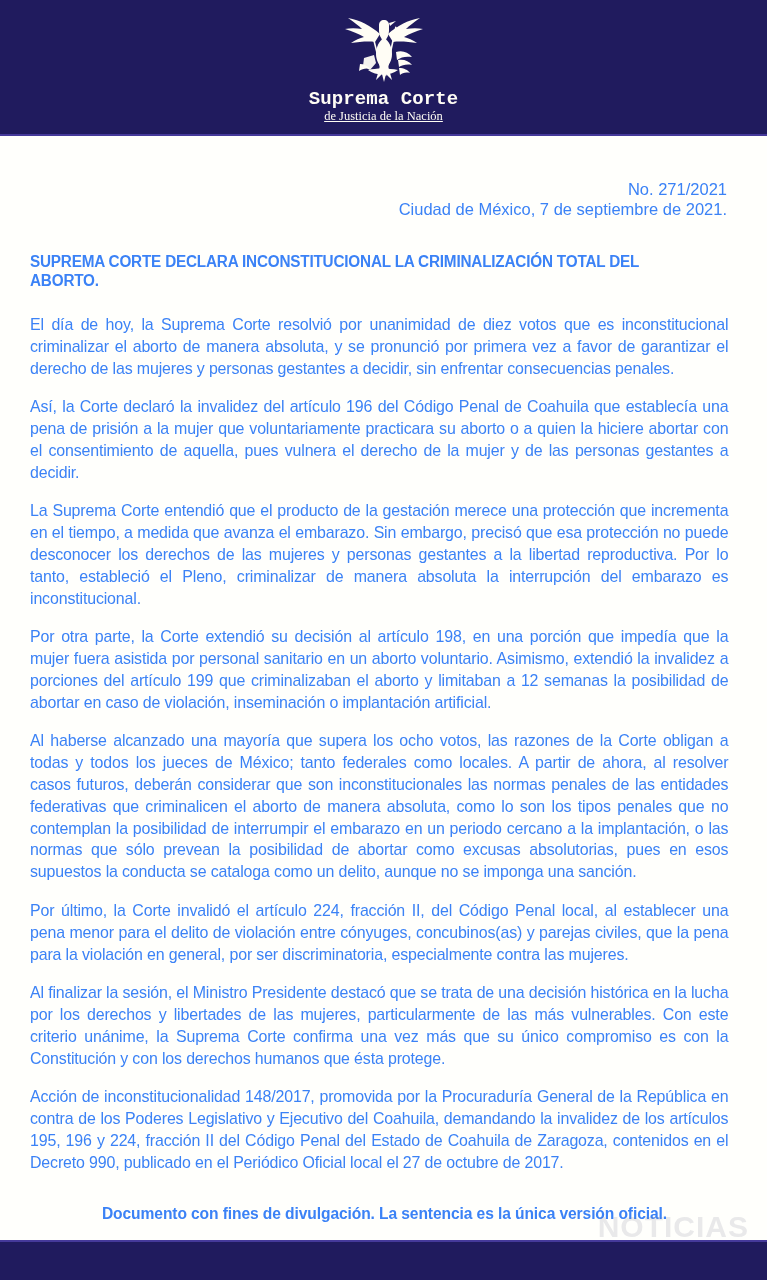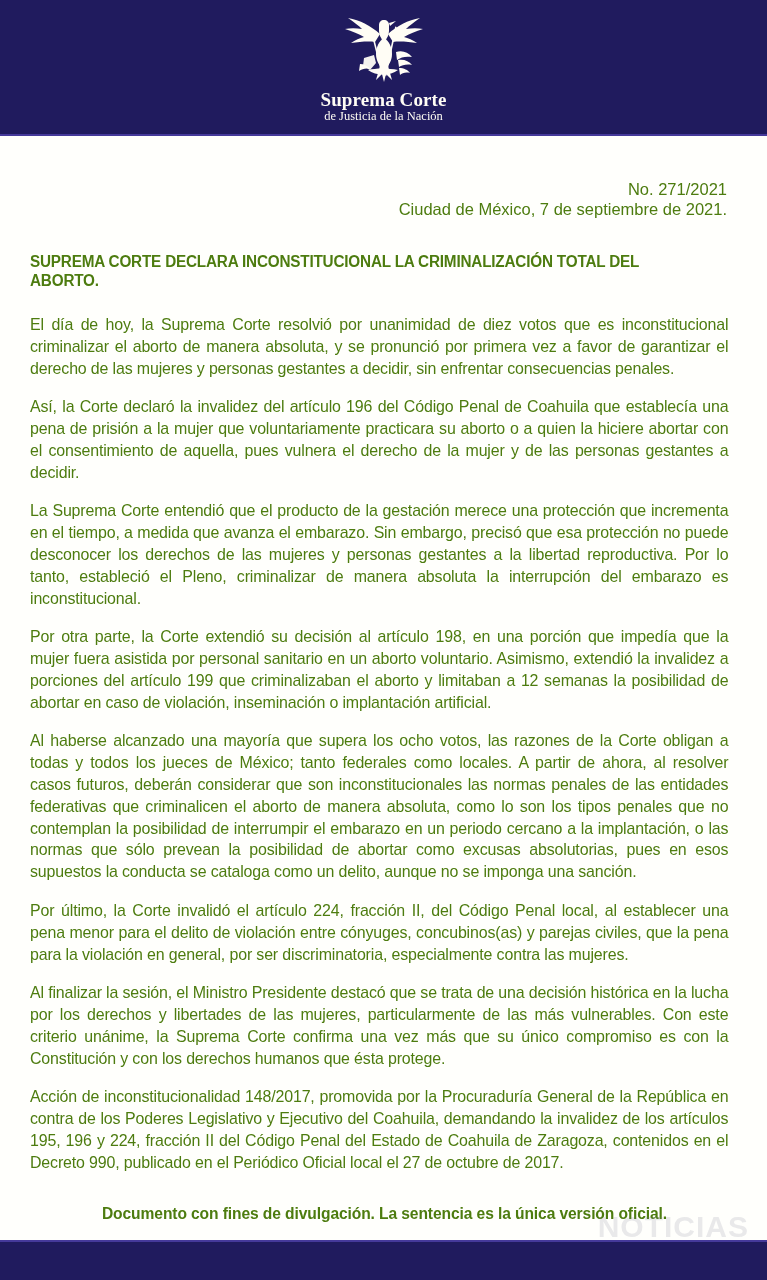--- a/index.html
+++ b/index.html
@@ -45,46 +45,47 @@
     text-align: center;
     color: #fffdf5;
   }
   .emblem {
     width: 108px;
     height: 80px;
     margin: 0 auto;
     display: block;
   }
   .logo-title {
-    font-family: Liberation Serif, serif;
+    font-family: Liberation Mono, monospace;
     font-size: 19px;
     font-weight: 700;
     letter-spacing: 0.1px;
     line-height: 1.05;
     margin-top: 2px;
     white-space: nowrap;
   }
   .logo-sub {
     font-family: "Liberation Serif", "DejaVu Serif", serif;
     font-size: 12.5px;
     font-weight: 400;
     line-height: 1.05;
     margin-top: 0;
     white-space: nowrap;
+    text-decoration: underline;
   }
 
   
   .doc {
     position: absolute;
     left: 0;
     top: 136px;
     width: 767px;
     padding: 0 28px 0 30px;
     box-sizing: border-box;
-    color: #4d7c0f;
+    color: #3b82f6;
     border-radius: 8px;
   }
 
   .meta-line {
     text-align: right;
     font-size: 16.5px;
     line-height: 1.2;
     font-weight: 400;
     padding-right: 12px;
   }

